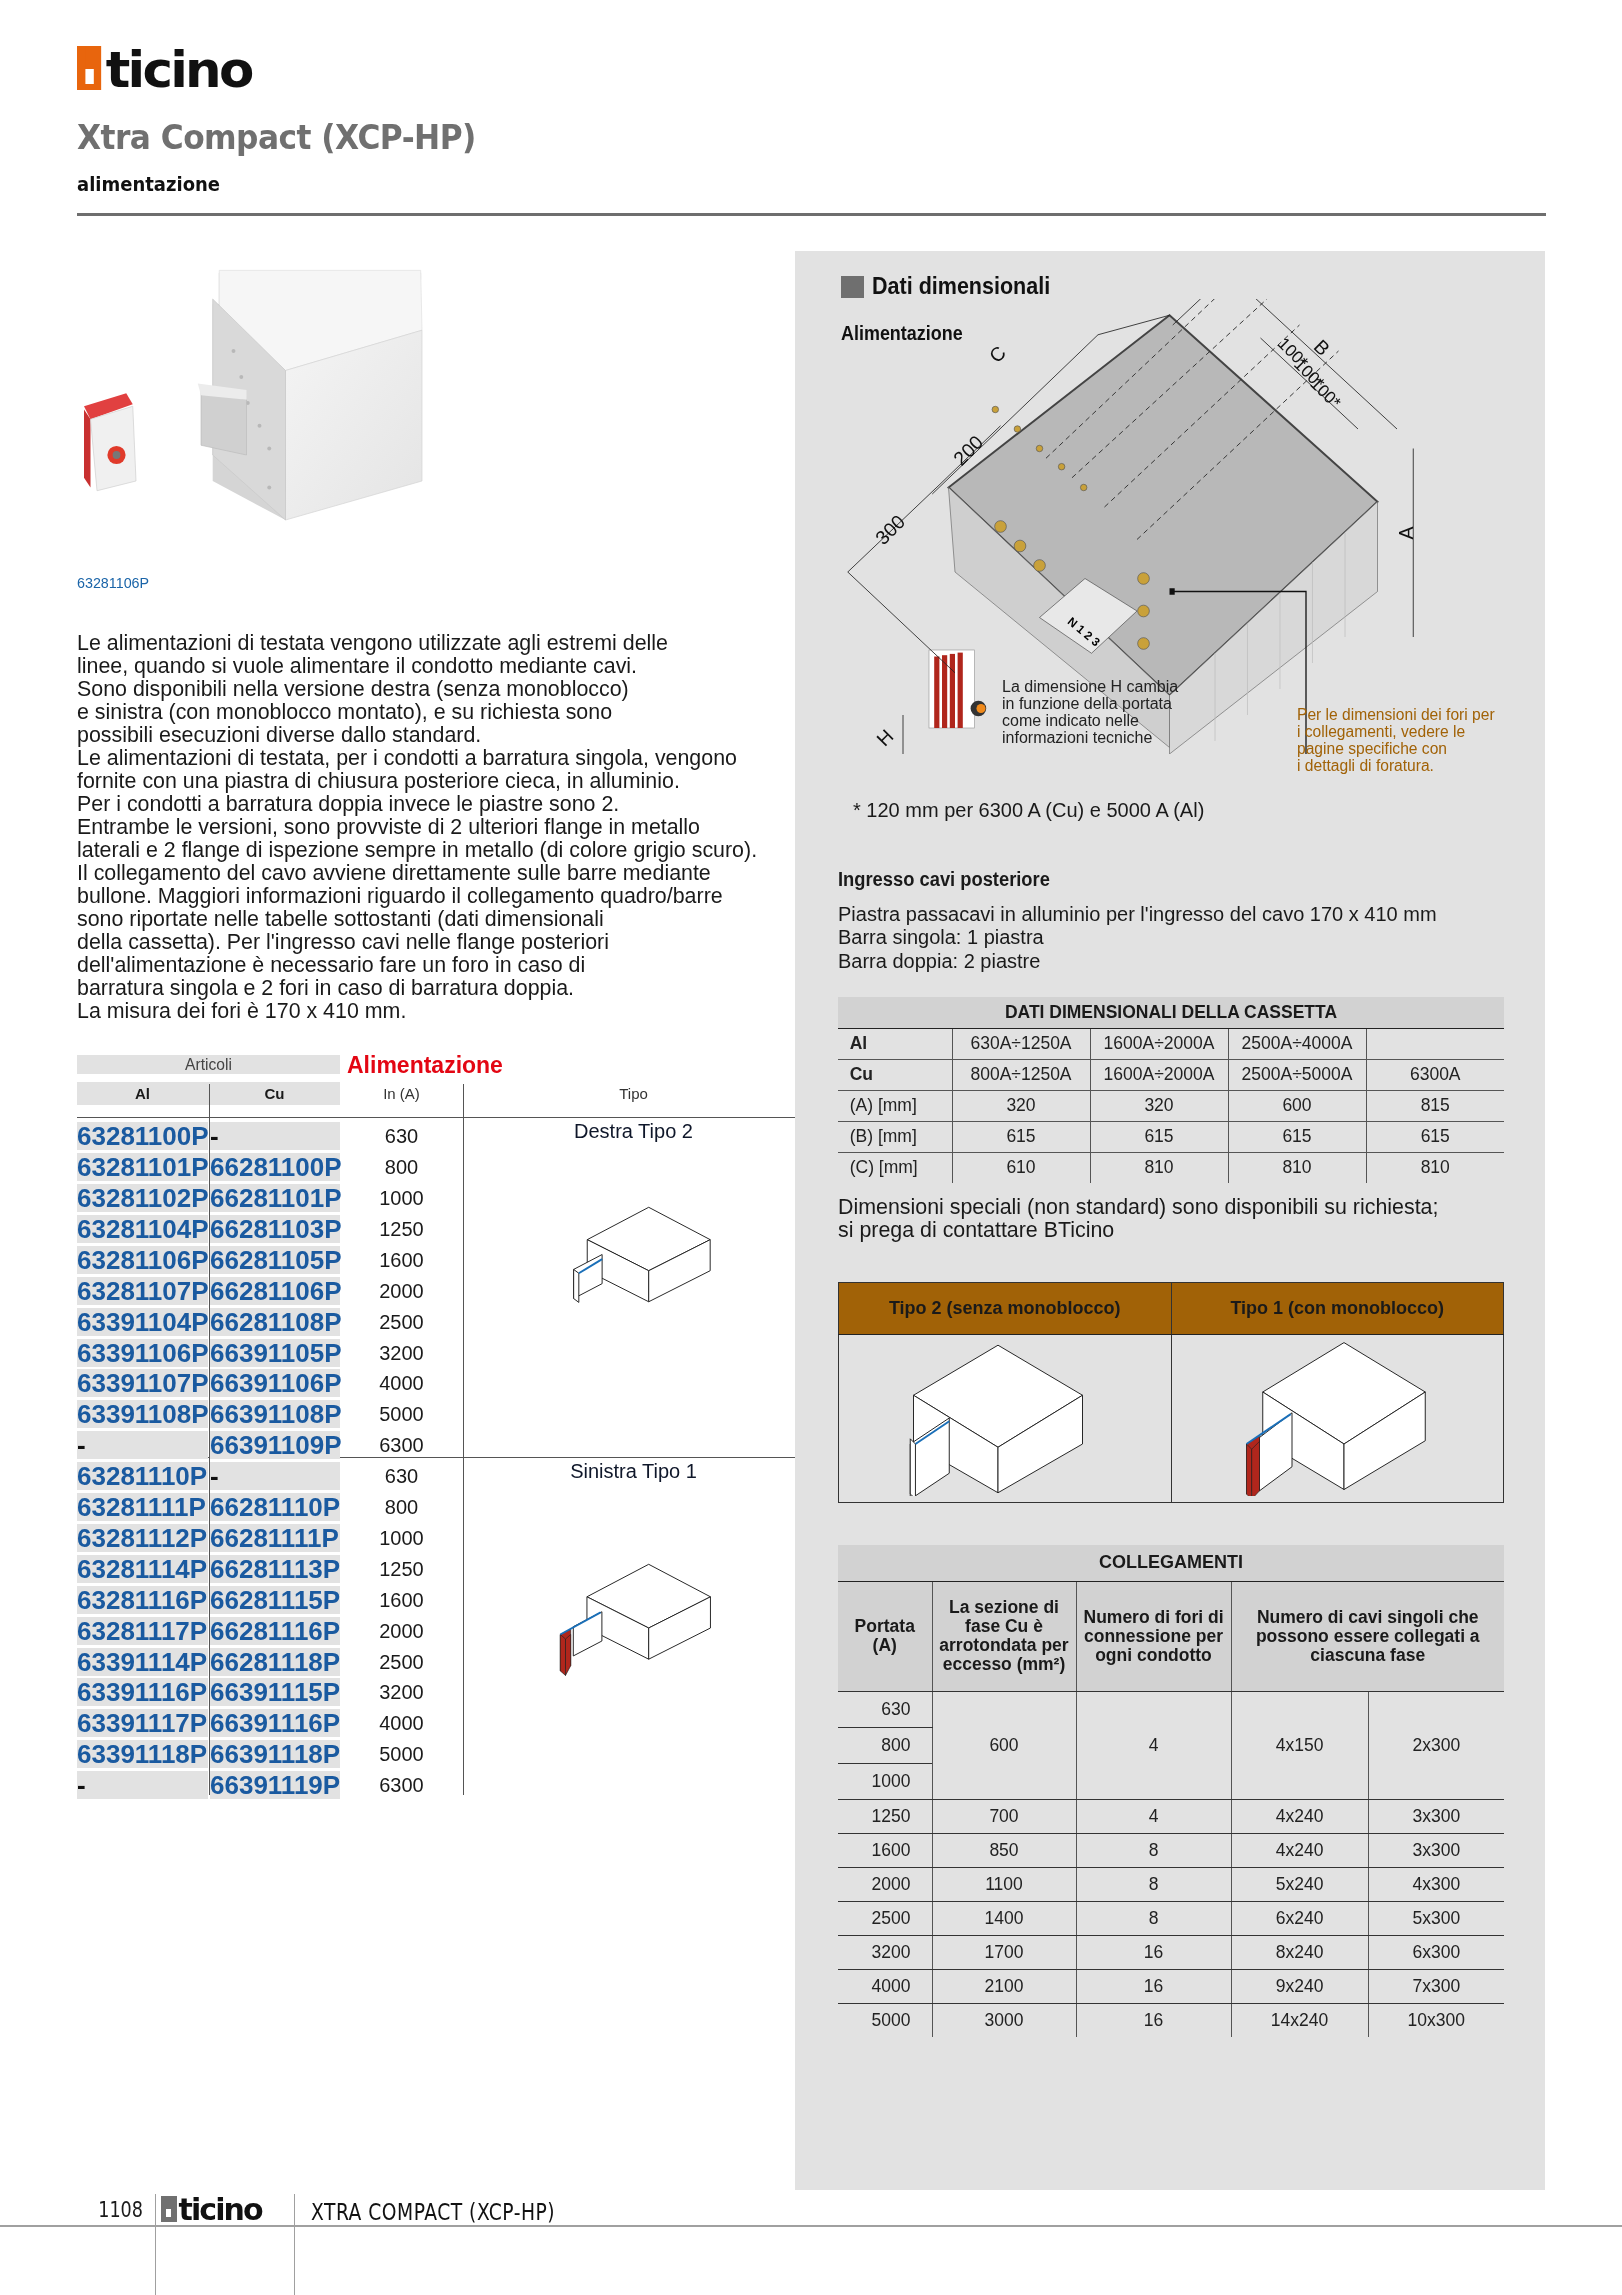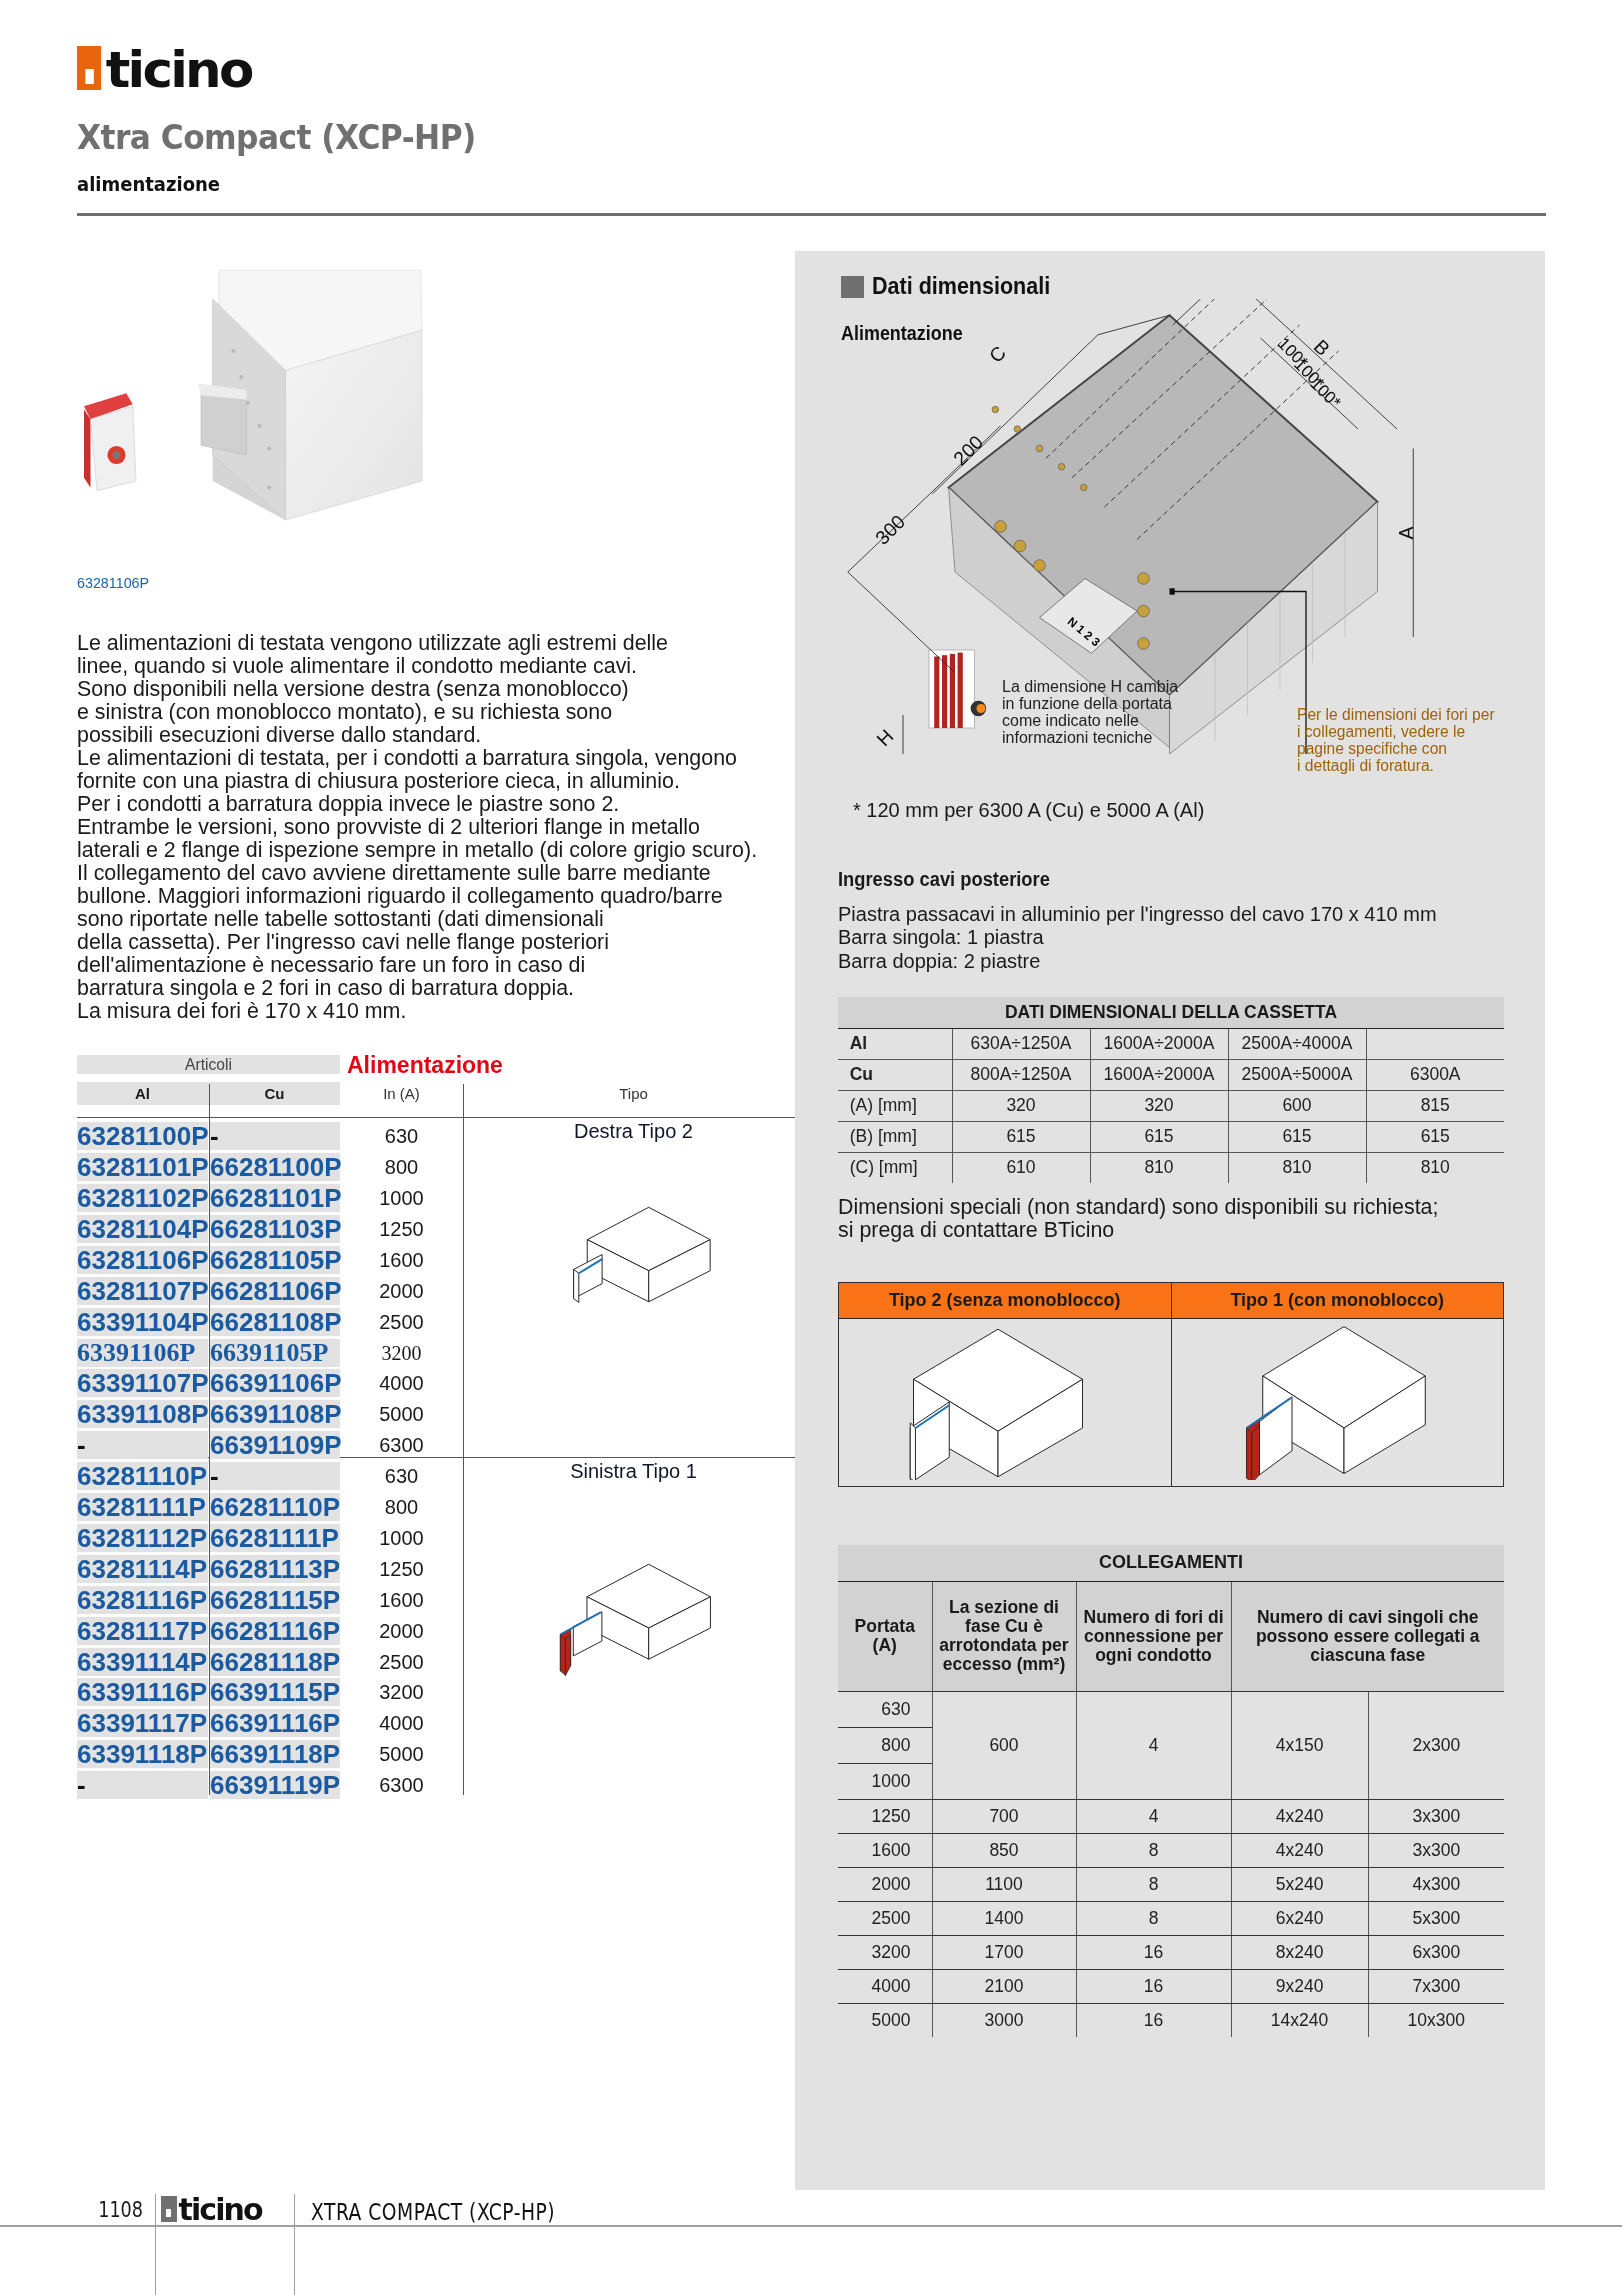--- a/index.html
+++ b/index.html
@@ -61,21 +61,21 @@
   .dim-table { position: absolute; left: 838px; top: 997px; width: 666px; }
   .dim-table th.caption { background: #d2d2d2; height: 31px; font-size: 17.5px; font-weight: bold; text-align: center; border-bottom: 1.9px solid #222; }
   .dim-table td { height: 31px; font-size: 17.5px; color: #222; text-align: center; border-bottom: 1.3px solid #555; border-left: 1.3px solid #555; width: 138px; }
   .dim-table td.lbl { text-align: left; padding-left: 11.7px; border-left: none; width: 114px; }
   .dim-table td.lbl.b { font-weight: bold; }
   .dim-table tr:last-child td { border-bottom: none; }
 
   .special { left: 838px; top: 1196px; font-size: 21.4px; line-height: 23.4px; white-space: pre-line; color: #1a1a1a; }
 
   .tipo-table { position: absolute; left: 838px; top: 1282px; width: 666px; border: 1.3px solid #333; }
-  .tipo-table th { background: #f97316; height: 36px; font-size: 18px; font-weight: bold; border-bottom: 1.9px solid #222; border-right: 1.3px solid #333; }
+  .tipo-table th { background: #a16207; height: 52px; font-size: 18px; font-weight: bold; border-bottom: 1.9px solid #222; border-right: 1.3px solid #333; }
   .tipo-table td { height: 168px; border-right: 1.3px solid #333; text-align: center; }
 
   .coll-table { position: absolute; left: 838px; top: 1545px; width: 666px; }
   .coll-table th.caption { background: #d2d2d2; height: 36px; font-size: 18px; font-weight: bold; border-bottom: 1.9px solid #222; }
   .coll-table th.h { background: #d2d2d2; font-size: 17.5px; font-weight: bold; line-height: 19px; padding: 3.9px 2.6px; border-left: 1.3px solid #555; border-bottom: 1.9px solid #333; height: 110px; }
   .coll-table th.h.first { border-left: none; }
   .coll-table td { font-size: 17.5px; color: #222; text-align: center; height: 34px; border-left: 1.3px solid #555; border-bottom: 1.3px solid #333; }
   .coll-table td.p { border-left: none; text-align: right; padding-right: 21px; width: 94px; }
   .coll-table tr:last-child td { border-bottom: none; }
 
@@ -199,21 +199,21 @@
     <div class="abs row" style="left: 0px; top: 1275px; width: 463px;">
       <div class="cell-al" style="height: 28px; line-height: 28px;">63281107P</div>
       <div class="cell-cu" style="height: 28px; line-height: 28px;">66281106P</div>
       <div class="cell-in" style="height: 28px; line-height: 28px;">2000</div>
     </div>
     <div class="abs row" style="left: 0px; top: 1306px; width: 463px;">
       <div class="cell-al" style="height: 28px; line-height: 28px;">63391104P</div>
       <div class="cell-cu" style="height: 28px; line-height: 28px;">66281108P</div>
       <div class="cell-in" style="height: 28px; line-height: 28px;">2500</div>
     </div>
-    <div class="abs row" style="left: 0px; top: 1337px; width: 463px; font-family: Liberation Serif, serif;">
+    <div class="abs row" style="left: 0px; top: 1337px; width: 463px;">
       <div class="cell-al" style="height: 28px; line-height: 28px;">63391106P</div>
       <div class="cell-cu" style="height: 28px; line-height: 28px;">66391105P</div>
       <div class="cell-in" style="height: 28px; line-height: 28px;">3200</div>
     </div>
     <div class="abs row" style="left: 0px; top: 1367px; width: 463px;">
       <div class="cell-al" style="height: 28px; line-height: 28px;">63391107P</div>
       <div class="cell-cu" style="height: 28px; line-height: 28px;">66391106P</div>
       <div class="cell-in" style="height: 28px; line-height: 28px;">4000</div>
     </div>
     <div class="abs row" style="left: 0px; top: 1398px; width: 463px;">

